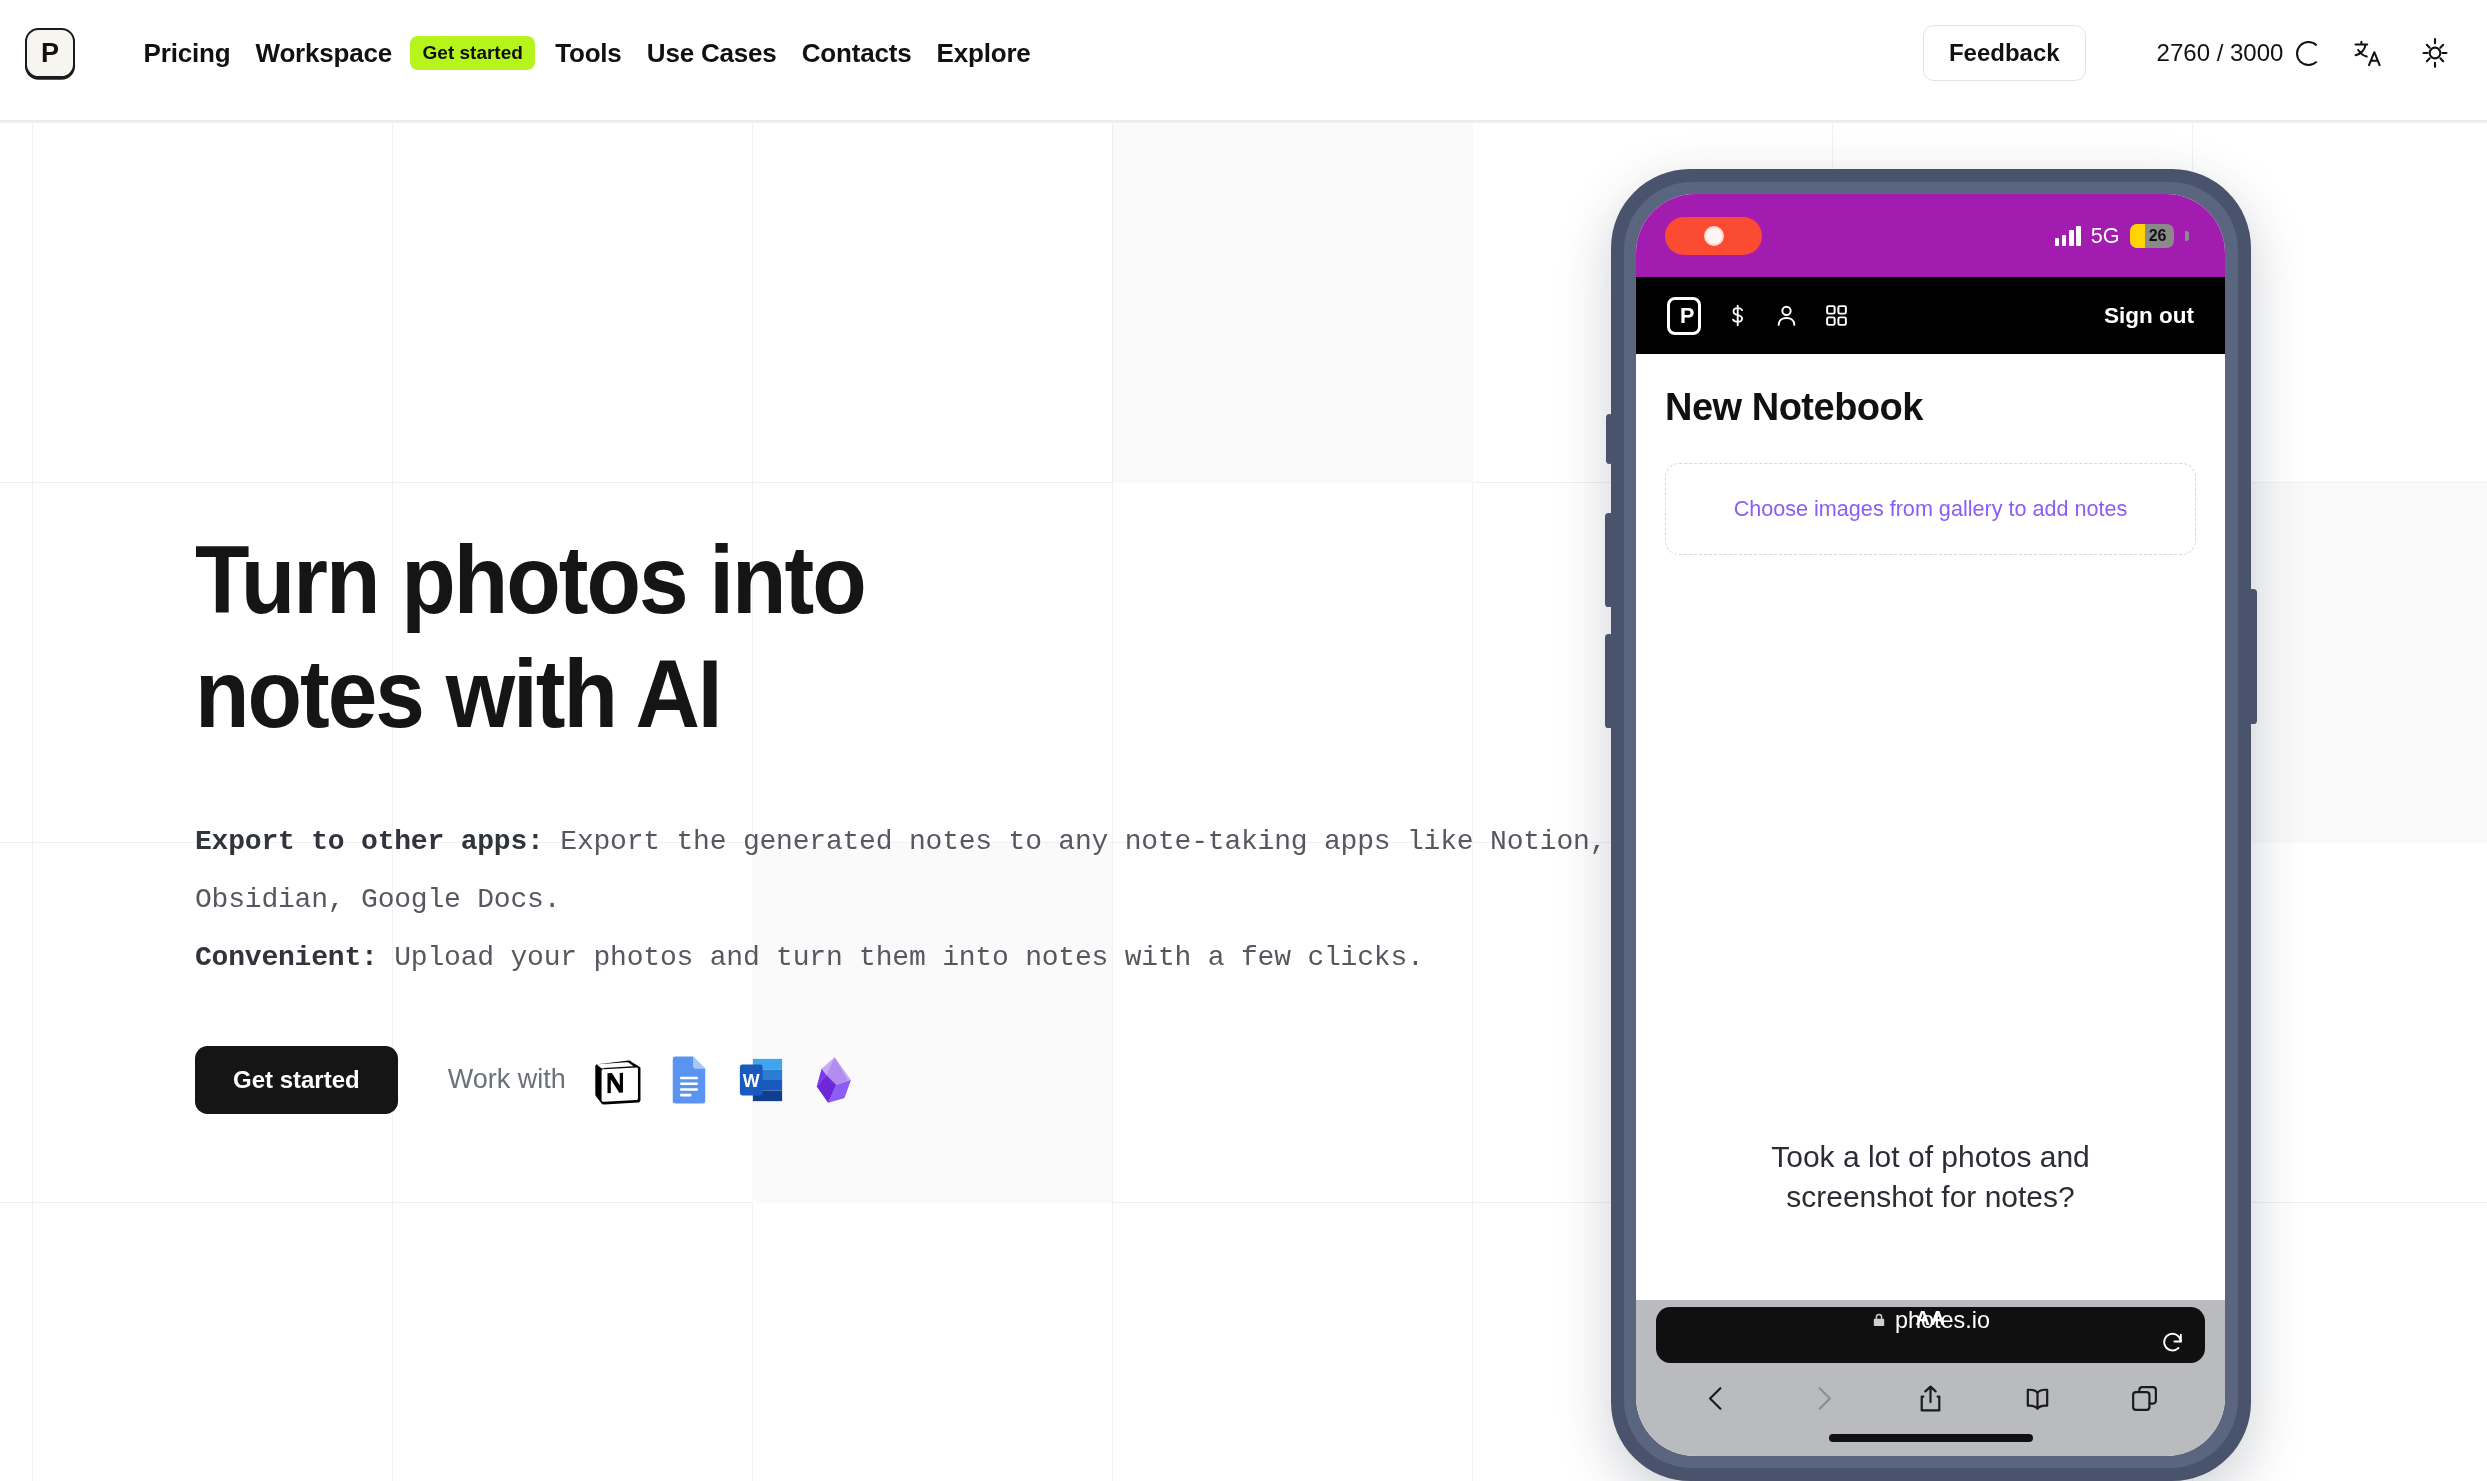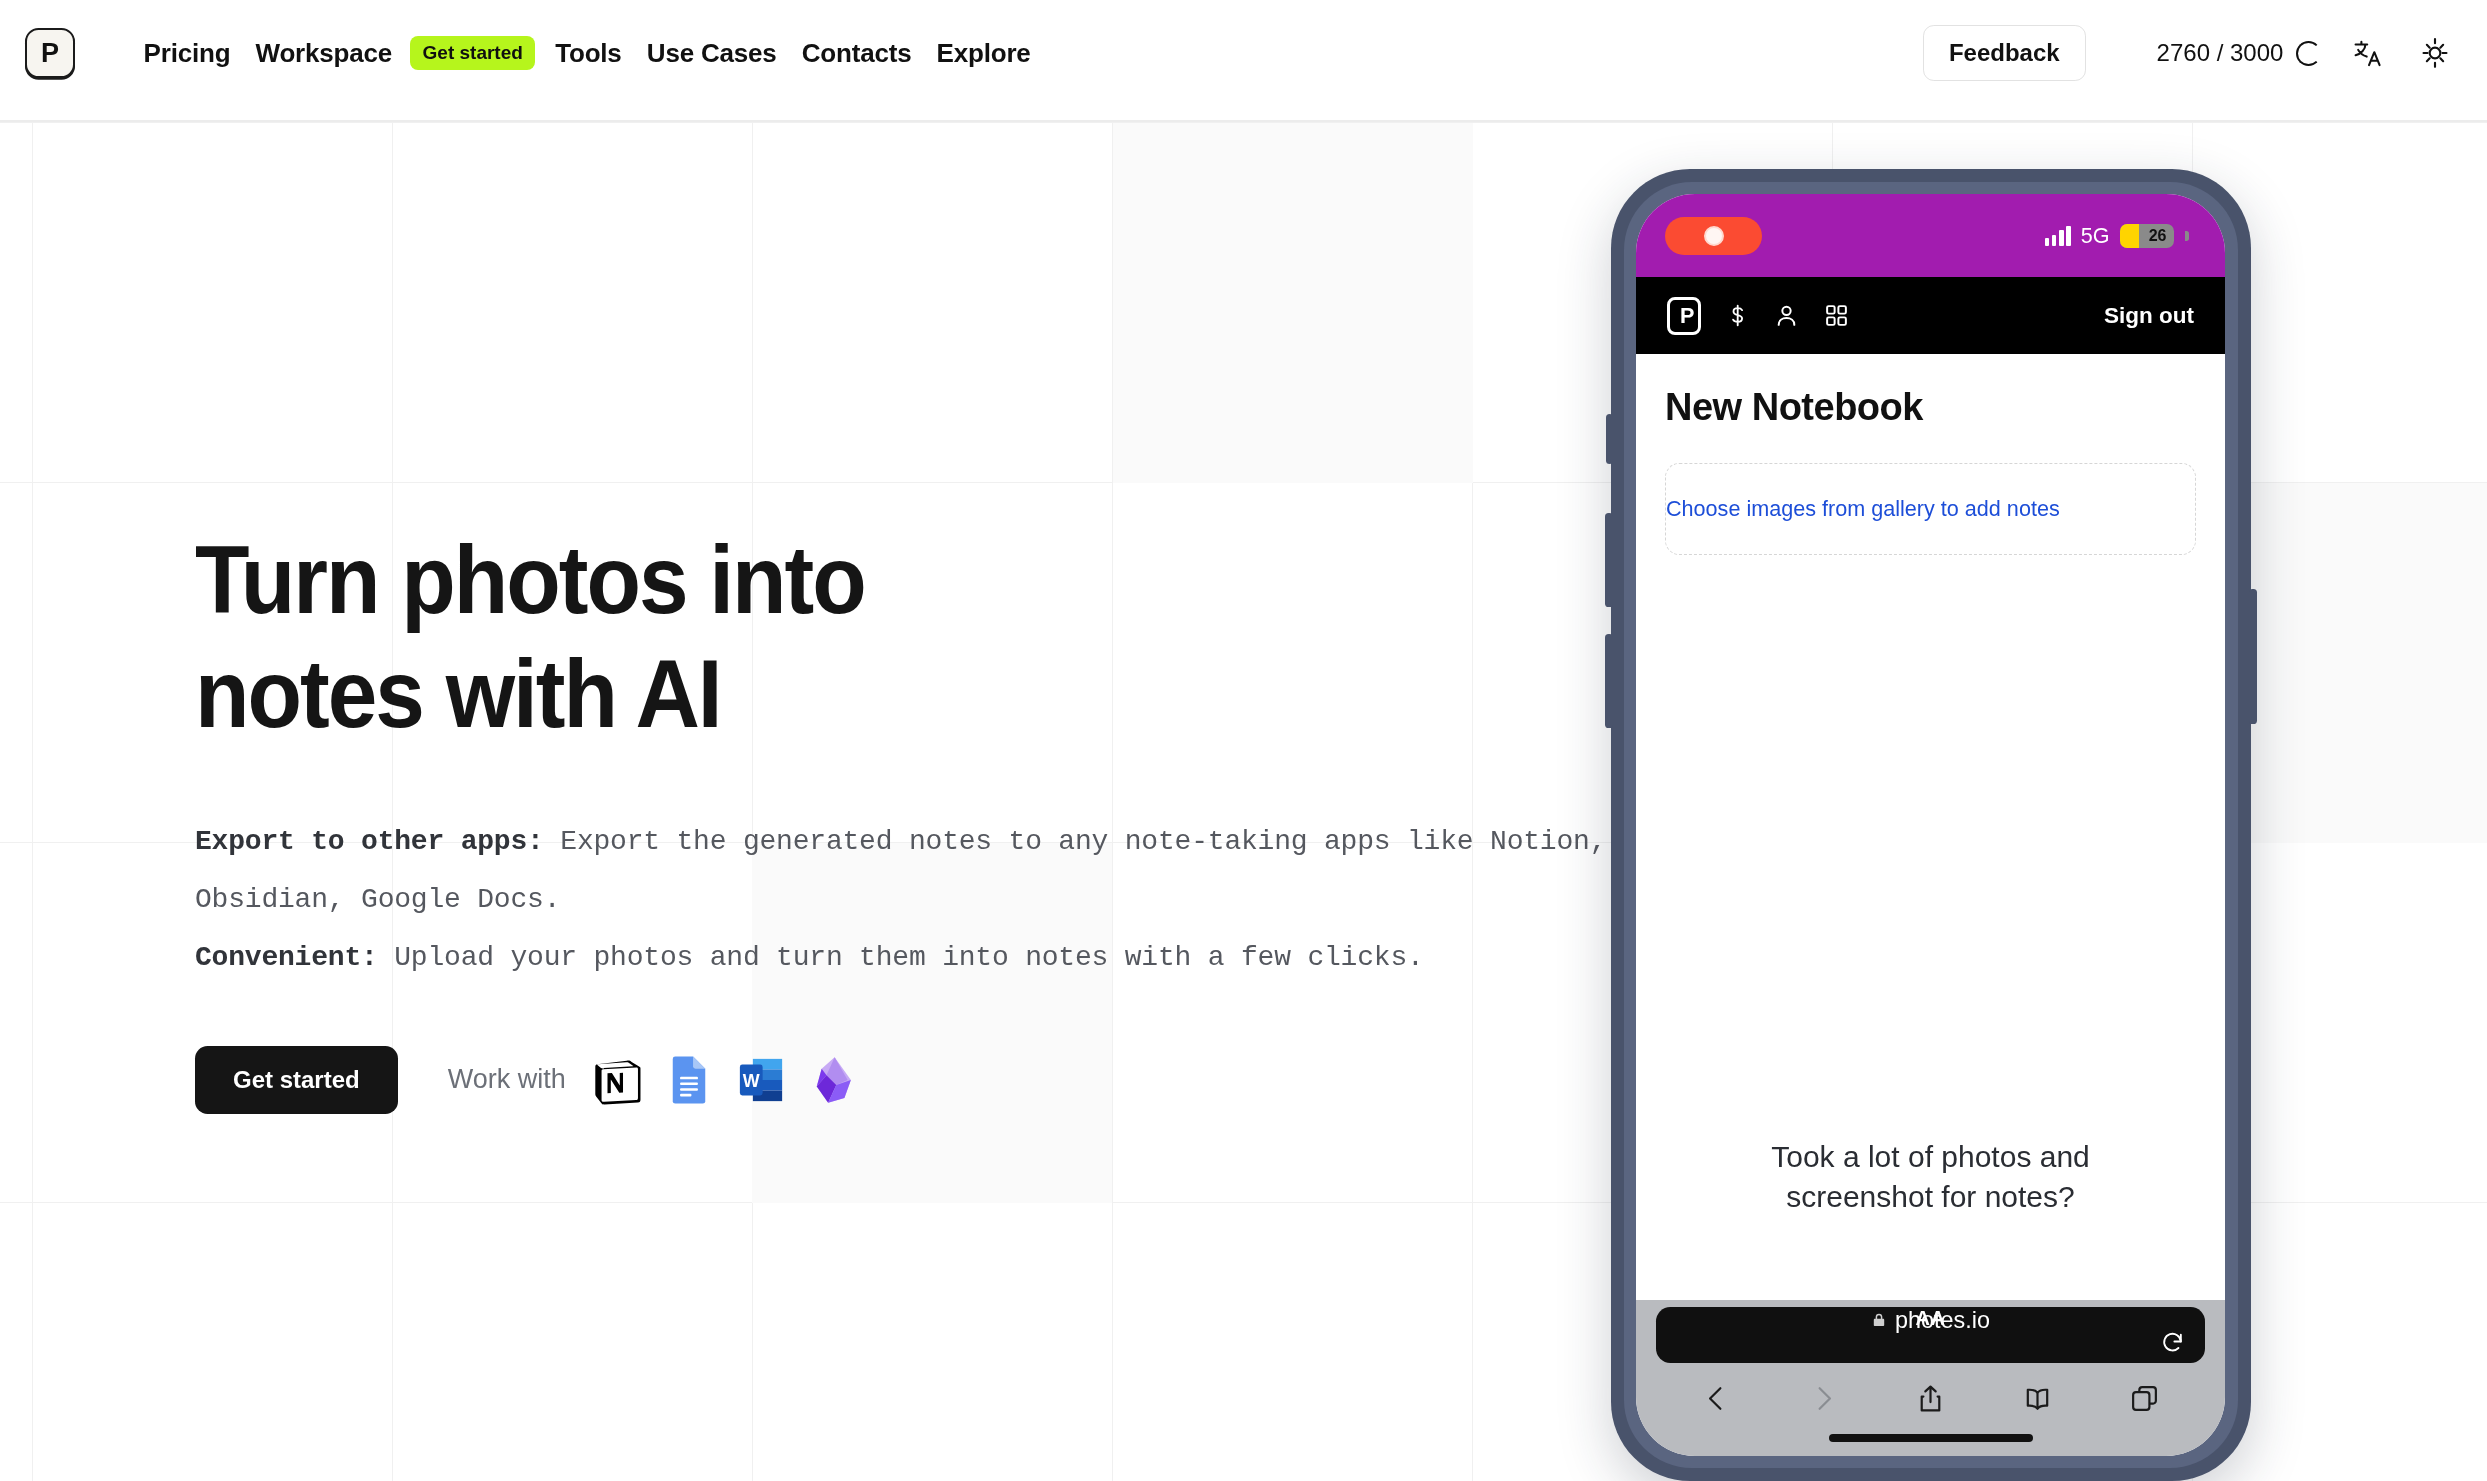--- a/index.html
+++ b/index.html
@@ -149,21 +149,21 @@
     width: 20px; height: 20px; border-radius: 50%;
     border: 2.7px solid #ffd9cf; background: #fff6f3;
   }
   .status-right { display: flex; align-items: center; gap: 10px; }
   .signal { display: flex; align-items: flex-end; gap: 2.7px; height: 20px; }
   .signal i { width: 4.5px; background: #fff; border-radius: 0.9px; display:block; }
   .signal i:nth-child(1){height:7.2px}.signal i:nth-child(2){height:10.8px}
   .signal i:nth-child(3){height:15.3px}.signal i:nth-child(4){height:20px}
   .net-label { color: #fff; font-size: 21.6px; font-weight: 500; }
   .battery {
-    width: 54px; height: 24px; border-radius: 7.2px; background: #8a8a8a;
+    width: 44px; height: 24px; border-radius: 7.2px; background: #8a8a8a;
     position: relative; display:flex; align-items:center; justify-content:flex-end;
     padding-right: 4.5px; overflow: hidden;
   }
   .battery::before {
     content:''; position:absolute; left:0; top:0; bottom:0; width: 36%;
     background:#ffd400;
   }
   .battery span { position: relative; color:#111; font-size:16px; font-weight:700; line-height:1; padding-right:2.7px;}
   .battery-tip {
     width: 3.6px; height: 10px; background: #8a8a8a; border-radius: 0 2.7px 2.7px 0; margin-left:1.8px;
@@ -194,22 +194,22 @@
     margin-left:auto; background:#1b1b1b; color:#fff;
     font-size: 21px; font-weight:600; padding: 11.7px 18px; border-radius: 10px;
     display:flex; align-items:center; gap:10.8px; cursor:pointer;
   }
 
   
   .app-content { flex: 1 1 auto; background:#fff; padding: 32px 29px 0; display:flex; flex-direction:column; position:relative; }
   .notebook-title { font-size: 38px; font-weight: 600; color:#111; letter-spacing:-0.5px; }
   .dropzone {
     margin-top: 34px; border: 1.8px dashed #d6d6d6; border-radius: 14.4px;
-    height: 92px; display:flex; align-items:center; 
-    color:#1d4ed8; font-size: 21.6px; cursor:pointer;
+    height: 92px; display:flex; align-items:center; justify-content:center;
+    color:#8b5cf6; font-size: 21.6px; cursor:pointer;
   }
   .promo-text {
     margin-top: auto; margin-bottom: 83px;
     text-align:center; font-size: 30px; line-height: 1.33; color:#2a2d33;
   }
 
   
   .safari {
     flex: 0 0 auto; background: #b9bbbf; padding: 0 0 5.4px;
   }

